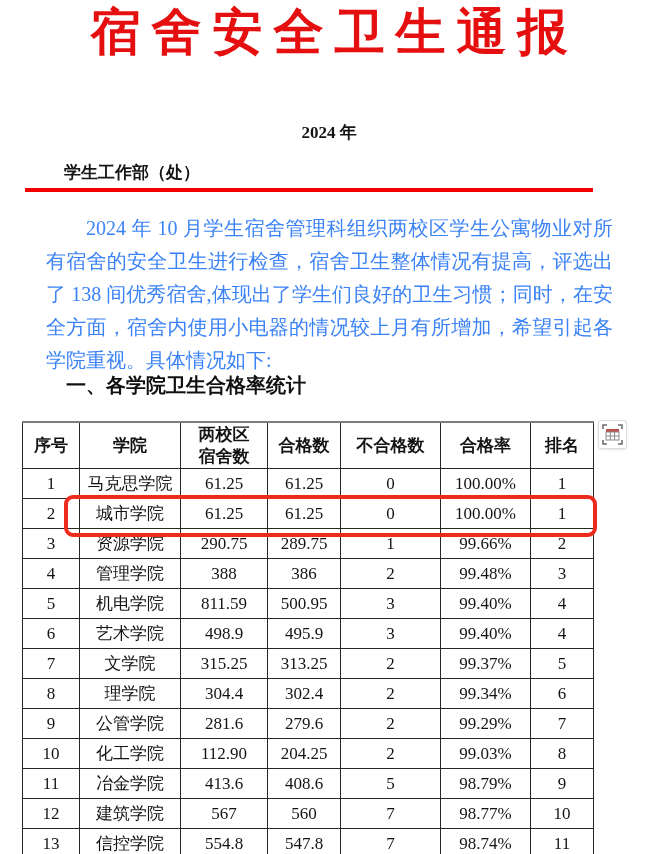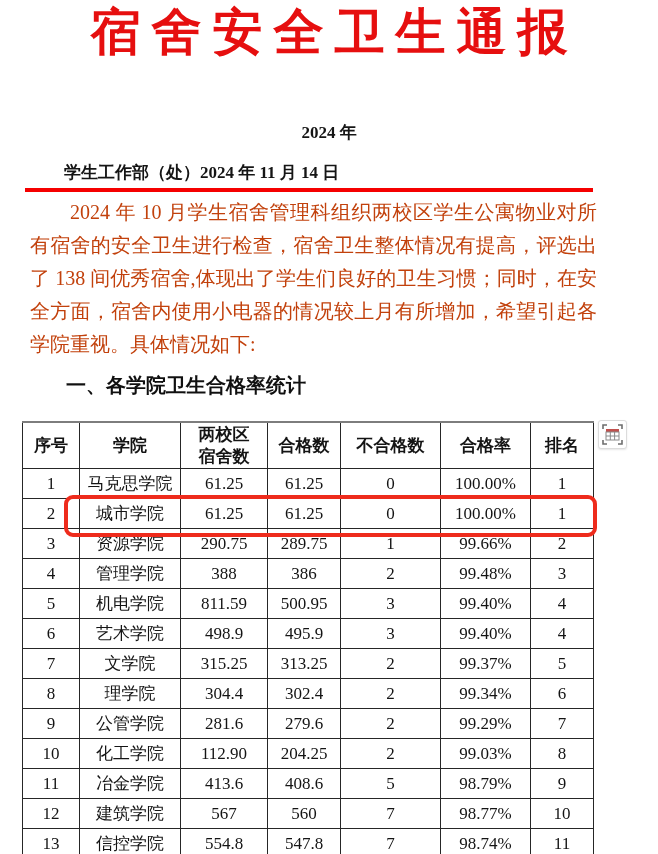--- a/index.html
+++ b/index.html
@@ -20,23 +20,23 @@
   .byline{
     position:absolute;top:161px;left:33px;width:559px;
     display:flex;justify-content:flex-start;align-items:baseline;
     font-size:17px;font-weight:bold;margin-left:31px;
   }
   .rule{
     position:absolute;top:188px;left:25px;width:568px;height:4px;
     background:var(--rule-red,#f50000);
   }
   .body-text{
-    position:absolute;top:196px;left:30px;width:567px;margin:0;
+    position:absolute;top:196px;left:30px;width:567px;margin:16px;
     font-size:20px;line-height:33px;text-align:justify;text-indent:2em;
-    color:#c2410c;
+    color:#3b82f6;
   }
   .section{
     position:absolute;top:372px;left:66px;margin:0;
     font-size:20px;font-weight:bold;color:#101010;
   }
   table.stats{
     position:absolute;top:421px;left:22px;width:571px;
     border-collapse:collapse;table-layout:fixed;
     font-size:17px;text-align:center;color:#141414;
     border-top:2px solid #7d7d7d;
@@ -65,21 +65,20 @@
 <body>
 
 <div class="page">
 
   <h1 class="title">宿舍安全卫生通报</h1>
 
   <div class="subtitle">2024 年</div>
 
   <div class="byline">
     <span>学生工作部（处）</span>
-    <span>2024 年 11 月 14 日</span>
   </div>
 
   <div class="rule"></div>
 
   <p class="body-text">2024 年 10 月学生宿舍管理科组织两校区学生公寓物业对所有宿舍的安全卫生进行检查，宿舍卫生整体情况有提高，评选出了 138 间优秀宿舍,体现出了学生们良好的卫生习惯；同时，在安全方面，宿舍内使用小电器的情况较上月有所增加，希望引起各学院重视。具体情况如下:</p>
 
   <h2 class="section">一、各学院卫生合格率统计</h2>
 
   <table class="stats">
     <colgroup>

